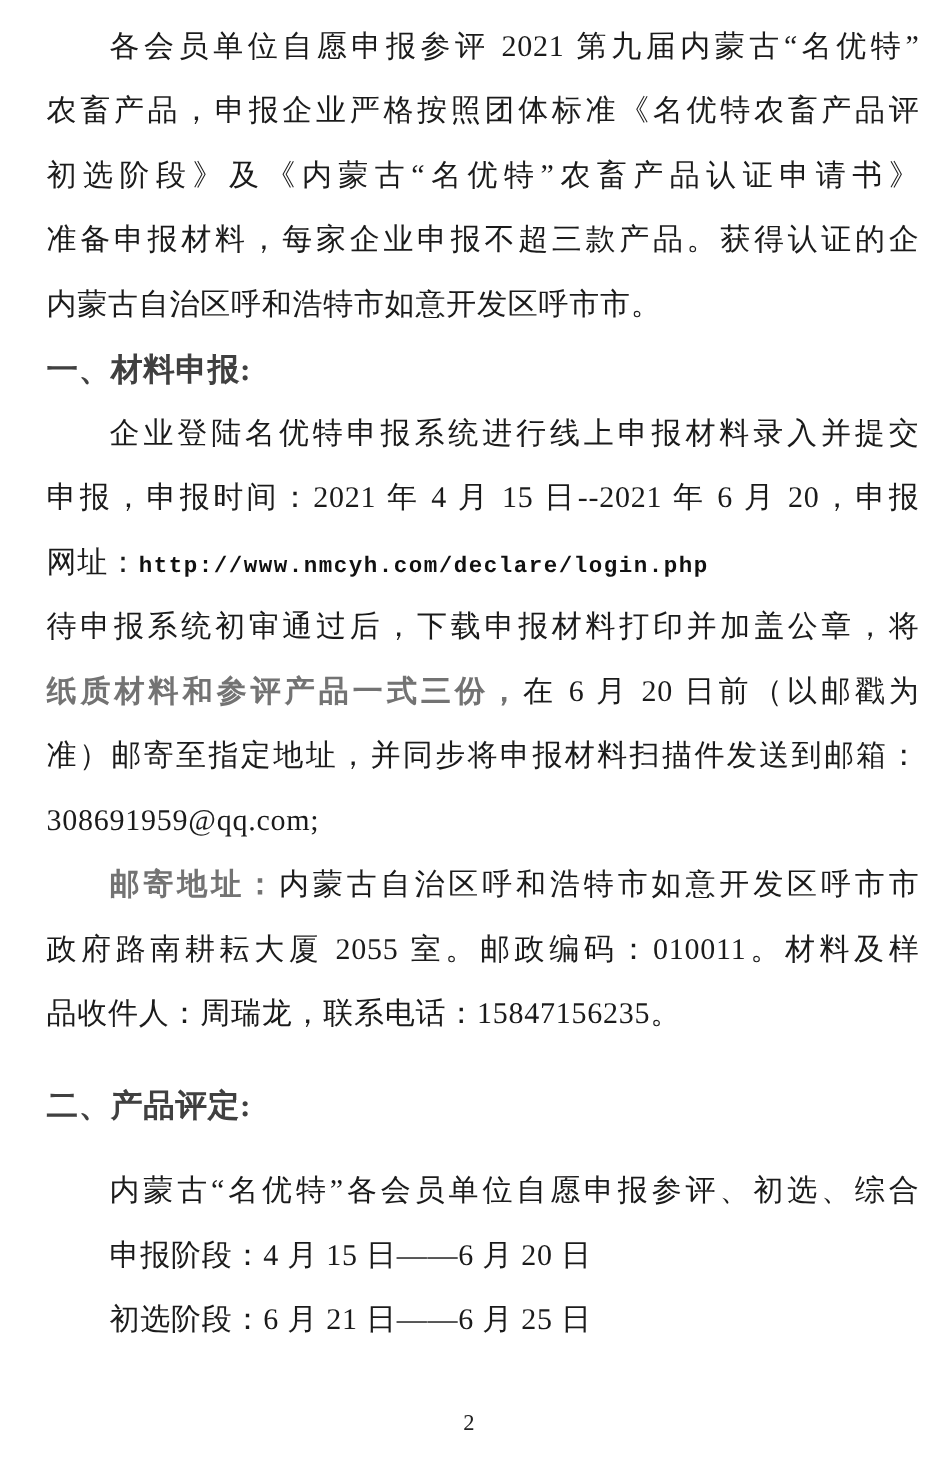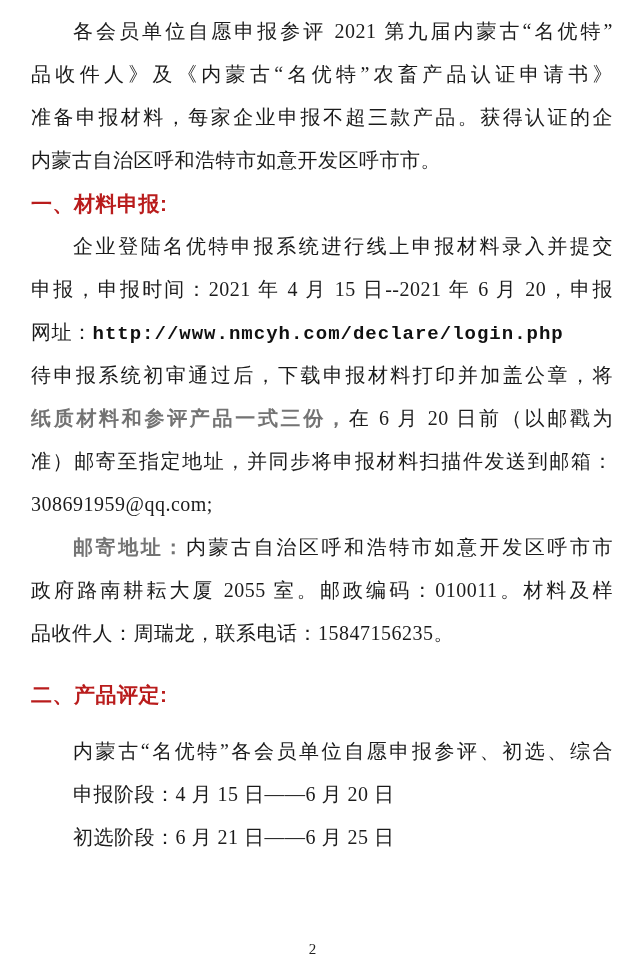--- a/index.html
+++ b/index.html
@@ -27,56 +27,57 @@
   .fill {
     text-align: justify;
     text-align-last: justify;
   }
   .free {
     text-align: left;
     text-align-last: left;
   }
   .indent { text-indent: 42px; }
   .heading {
-    font-family: Liberation Sans, sans-serif;
+    font-family: Liberation Serif, serif;
     font-weight: bold;
     font-size: 21px;
-    color: #b91c1c;
+    color: #404040;
   }
   .h2gap { margin-top: 18px; margin-bottom: 14px; }
   .b {
     font-family: "Liberation Sans", "DejaVu Sans", sans-serif;
     font-weight: bold;
     color: #737373;
   }
   .url {
     font-family: "Liberation Mono", "DejaVu Sans Mono", monospace;
     font-weight: bold;
-    font-size: 19px;
+    font-size: 15px;
     letter-spacing: 1px;
     color: #111111;
   }
   .footer {
     position: absolute;
     top: 941px;
     left: 0;
     width: 100%;
     text-align: center;
     font-size: 15px;
     color: #222222;
   }
 </style>
 </head>
 <body>
 
 <div class="page">
   <div class="content">
 
     <div class="line fill indent">各会员单位自愿申报参评 2021 第九届内蒙古“名优特”</div>
-    <div class="line fill">品收件人》及《内蒙古“名优特”农畜产品认证申请书》</div>
+    <div class="line fill">农畜产品，申报企业严格按照团体标准《名优特农畜产品评</div>
+    <div class="line fill">初选阶段》及《内蒙古“名优特”农畜产品认证申请书》</div>
     <div class="line fill">准备申报材料，每家企业申报不超三款产品。获得认证的企</div>
     <div class="line free">内蒙古自治区呼和浩特市如意开发区呼市市。</div>
 
     <div class="line heading free">一、材料申报:</div>
 
     <div class="line fill indent">企业登陆名优特申报系统进行线上申报材料录入并提交</div>
     <div class="line fill">申报，申报时间：2021 年 4 月 15 日--2021 年 6 月 20，申报</div>
 
     <div class="line free"><span>网址：</span><span class="url">http://www.nmcyh.com/declare/login.php</span></div>
 

